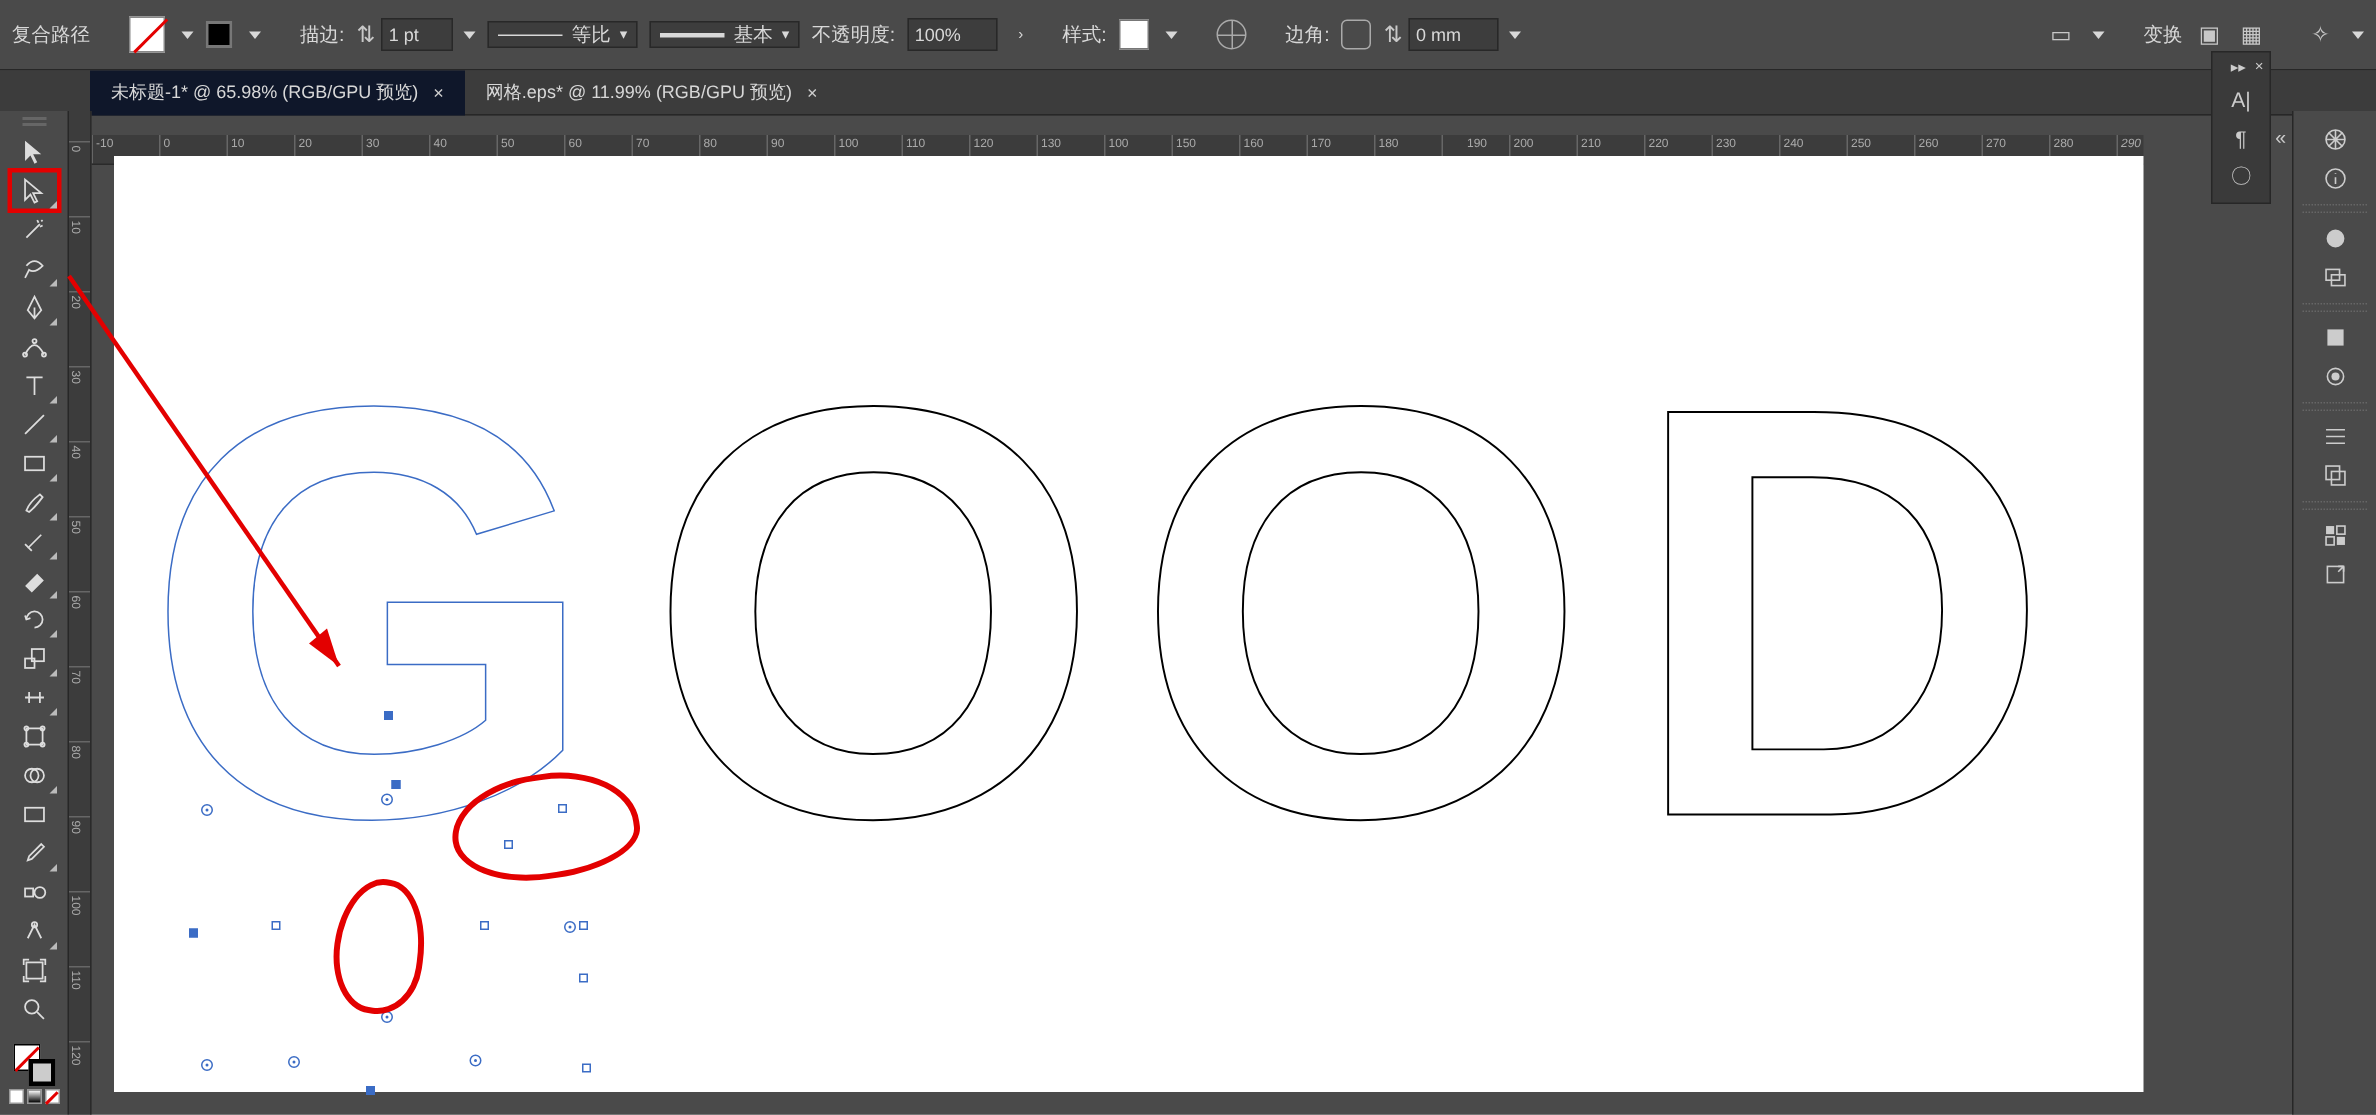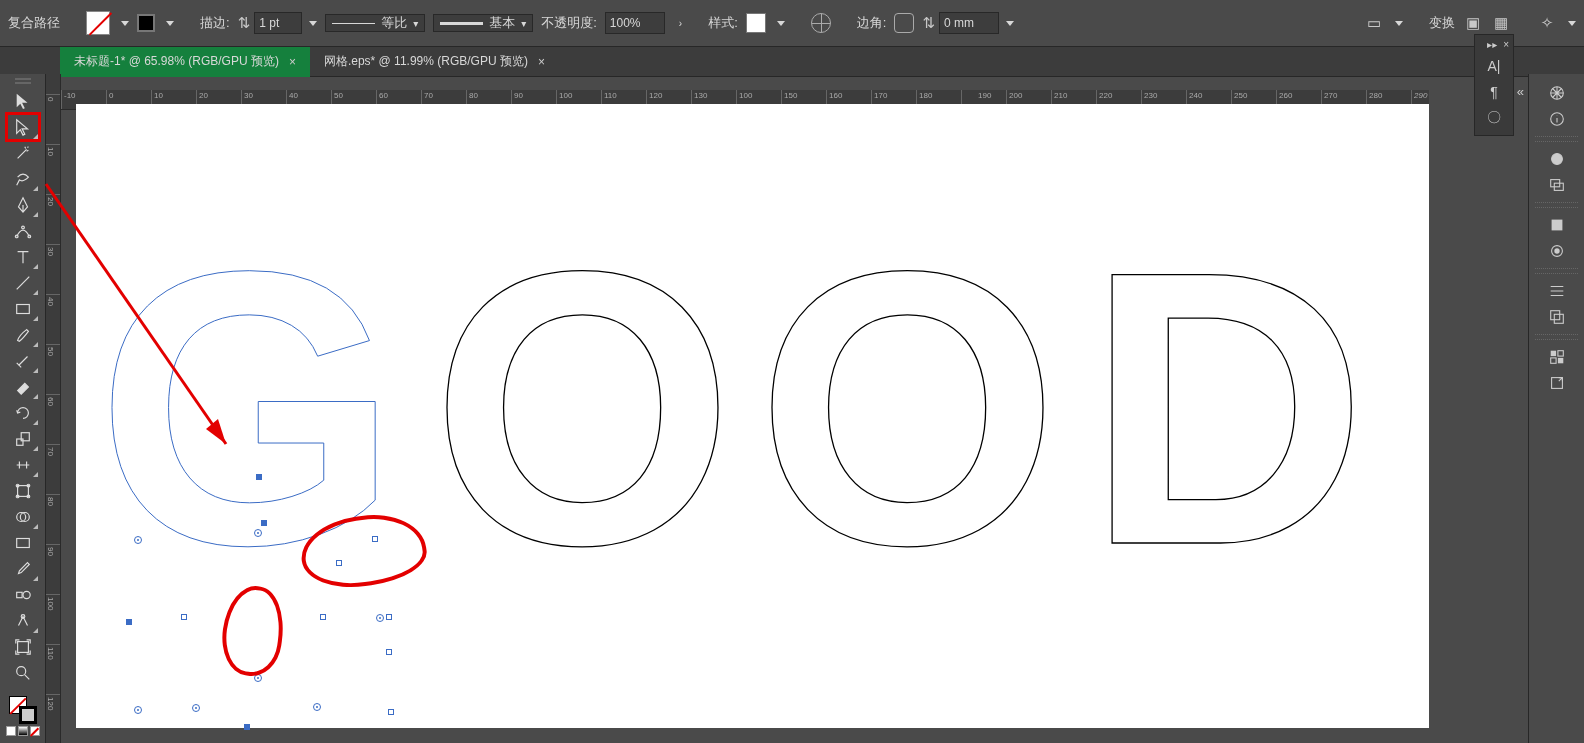--- a/index.html
+++ b/index.html
@@ -33,21 +33,21 @@
   .gap{width:10px}
 
   
   #topbar .spacer{flex:1}
   .rt-glyph{font-size:15px;color:#c8c8c8}
 
   
   #tabs{height:30px;display:flex;align-items:center;background:var(--bg-darker);border-bottom:1px solid var(--bdr)}
   .leftpad{width:60px}
   .tab{height:30px;display:flex;align-items:center;padding:0 14px;font-size:12px;gap:10px}
-  .tab.active{background:#15803d}
+  .tab.active{background:#0f172a}
   .tab .x{font-size:12px;color:#ccc}
 
   
   #body{position:absolute;top:74px;left:0;width:1584px;height:669px}
   #ltools{position:absolute;left:0;top:0;width:46px;height:669px;background:var(--bg);border-right:1px solid var(--bdr);display:flex;flex-direction:column;align-items:center}
   .tool{width:32px;height:26px;display:flex;align-items:center;justify-content:center;font-size:15px;color:#ddd;cursor:pointer;position:relative}
   .tool.sel{outline:3px solid #e30000;outline-offset:-1px}
   .tool .corner{position:absolute;right:1px;bottom:1px;width:0;height:0;border-left:5px solid transparent;border-bottom:5px solid #bbb}
   .tool svg{width:18px;height:18px;stroke:#ddd;fill:none;stroke-width:1.3}
   .doublebar{width:16px;height:6px;display:flex;flex-direction:column;gap:2px;margin:4px 0}

